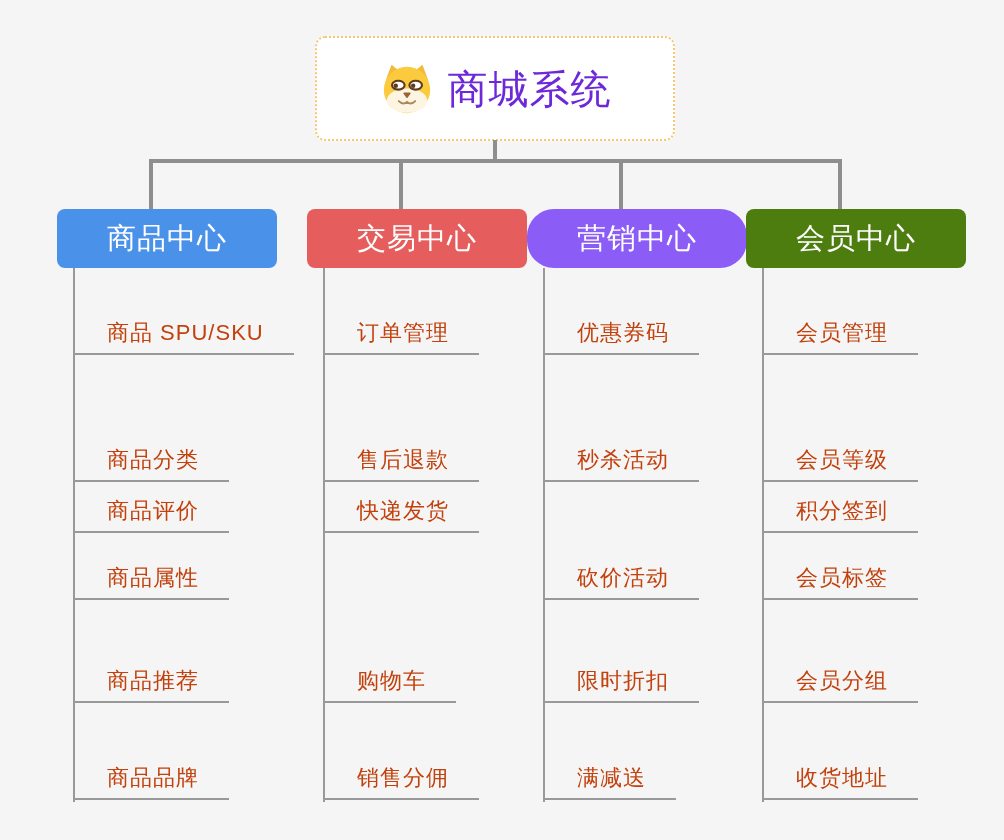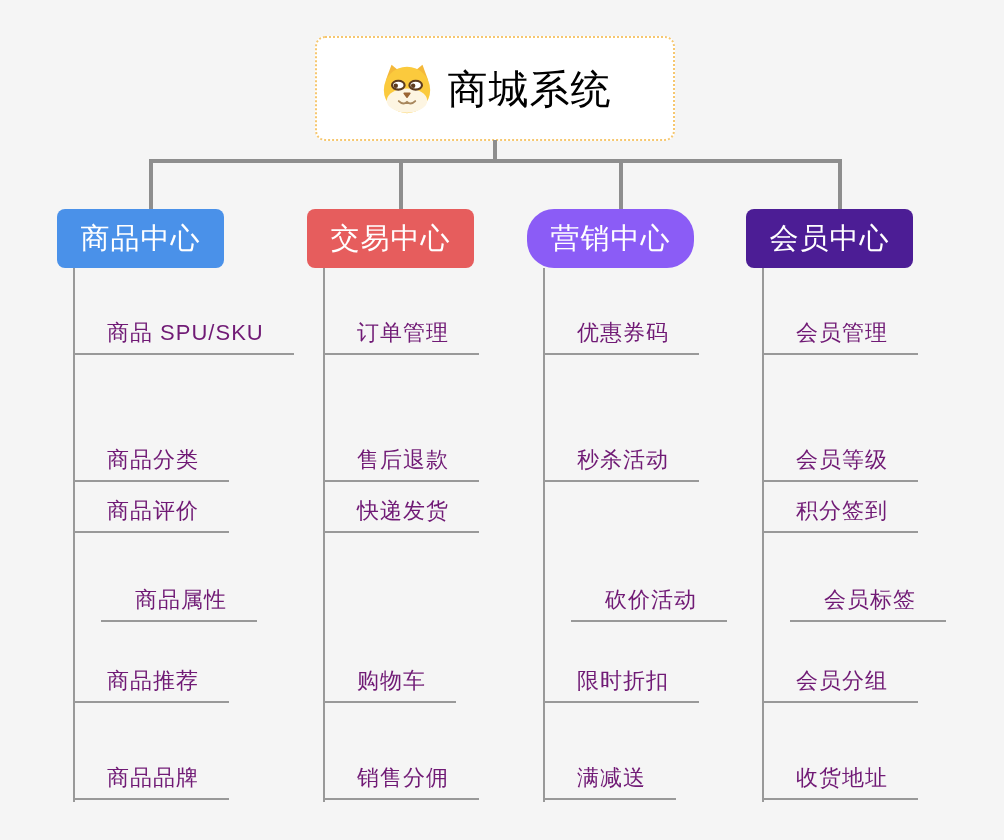--- a/index.html
+++ b/index.html
@@ -45,21 +45,21 @@
   .conn-drop      { top: 159px; width: 4px; height: 51px; }
   .conn-drop.b0 { left: 149px; }
   .conn-drop.b1 { left: 399px; }
   .conn-drop.b2 { left: 619px; }
   .conn-drop.b3 { left: 838px; }
 
   
   .branch-box {
     position: absolute;
     top: 209px;
-    width: 167px; height: 59px;
+    width: 220px; height: 59px;
     border-radius: 8px;
     display: flex;
     align-items: center;
     justify-content: center;
     color: #ffffff;
     font-size: 29px;
     letter-spacing: 1px;
     white-space: nowrap;
     cursor: default;
   }
@@ -79,32 +79,32 @@
   .leaf-vline.b1 { left: 323px; }
   .leaf-vline.b2 { left: 543px; }
   .leaf-vline.b3 { left: 762px; }
 
   .leaf {
     position: absolute;
     white-space: nowrap;
     font-size: 22px;
     letter-spacing: 1px;
     line-height: 22px;
-    color: #701a75;
+    color: #c2410c;
     padding: 0 30px 9px 34px;
     border-bottom: 2px solid #999999;
   }
   .leaf.c0 { left: 73px; }
   .leaf.c1 { left: 323px; }
   .leaf.c2 { left: 543px; }
   .leaf.c3 { left: 762px; }
   .leaf.r0 { top: 322px; }
   .leaf.r1 { top: 411px; margin-top: 38px; }
   .leaf.r2 { top: 500px; }
-  .leaf.r3 { top: 589px; margin-left: 28px; }
+  .leaf.r3 { top: 567px; }
   .leaf.r4 { top: 670px; }
   .leaf.r5 { top: 767px; }
 </style>
 </head>
 <body>
 
 <div class="stage">
 
   <div class="root-node" style="border-color: rgb(246, 199, 111);">
     <svg width="56" height="52" viewBox="0 0 58 52" aria-hidden="true">
@@ -112,34 +112,34 @@
       <polygon points="51,17 45,1 34,10" fill="#f4b83a"></polygon>
       <circle cx="29" cy="27" r="24" fill="#fbca3d"></circle>
       <ellipse cx="29" cy="38" rx="21" ry="12.5" fill="#fdf5e2"></ellipse>
       <ellipse cx="20" cy="22" rx="6.5" ry="4.6" fill="#ffffff" stroke="#5d3b1e" stroke-width="2.2"></ellipse>
       <circle cx="17.4" cy="22.6" r="2.3" fill="#5d3b1e"></circle>
       <ellipse cx="38" cy="22" rx="6.5" ry="4.6" fill="#ffffff" stroke="#5d3b1e" stroke-width="2.2"></ellipse>
       <circle cx="35.4" cy="22.6" r="2.3" fill="#5d3b1e"></circle>
       <path d="M26,30.5 h6 l-3,4 z" fill="#9b6433" stroke="#9b6433" stroke-width="1.5" stroke-linejoin="round"></path>
       <path d="M20.5,38.5 q4.5,4.5 8.5,1 q4,3.5 8.5,-1" stroke="#a8875d" stroke-width="2" fill="none" stroke-linecap="round"></path>
     </svg>
-    <span class="root-title" style="color: #000000;">商城系统</span>
+    <span class="root-title" style="color: #6d28d9;">商城系统</span>
   </div>
 
   <div class="conn conn-root-drop"></div>
   <div class="conn conn-bus"></div>
   <div class="conn conn-drop b0"></div>
   <div class="conn conn-drop b1"></div>
   <div class="conn conn-drop b2"></div>
   <div class="conn conn-drop b3"></div>
 
   <div class="branch-box b0" style="background-color: rgb(74, 145, 233);">商品中心</div>
   <div class="branch-box b1" style="background-color: rgb(230, 93, 93);">交易中心</div>
   <div class="branch-box b2" style="background-color: #8b5cf6; border-radius: 27px;">营销中心</div>
-  <div class="branch-box b3" style="background-color: #4c1d95; font-family: Liberation Mono, monospace;">会员中心</div>
+  <div class="branch-box b3" style="background-color: #4d7c0f; font-family: Liberation Mono, monospace;">会员中心</div>
 
   <div class="leaf-vline b0"></div>
   <div class="leaf-vline b1"></div>
   <div class="leaf-vline b2"></div>
   <div class="leaf-vline b3"></div>
 
   <div class="leaf c0 r0">商品 SPU/SKU</div>
   <div class="leaf c0 r1">商品分类</div>
   <div class="leaf c0 r2">商品评价</div>
   <div class="leaf c0 r3">商品属性</div>

